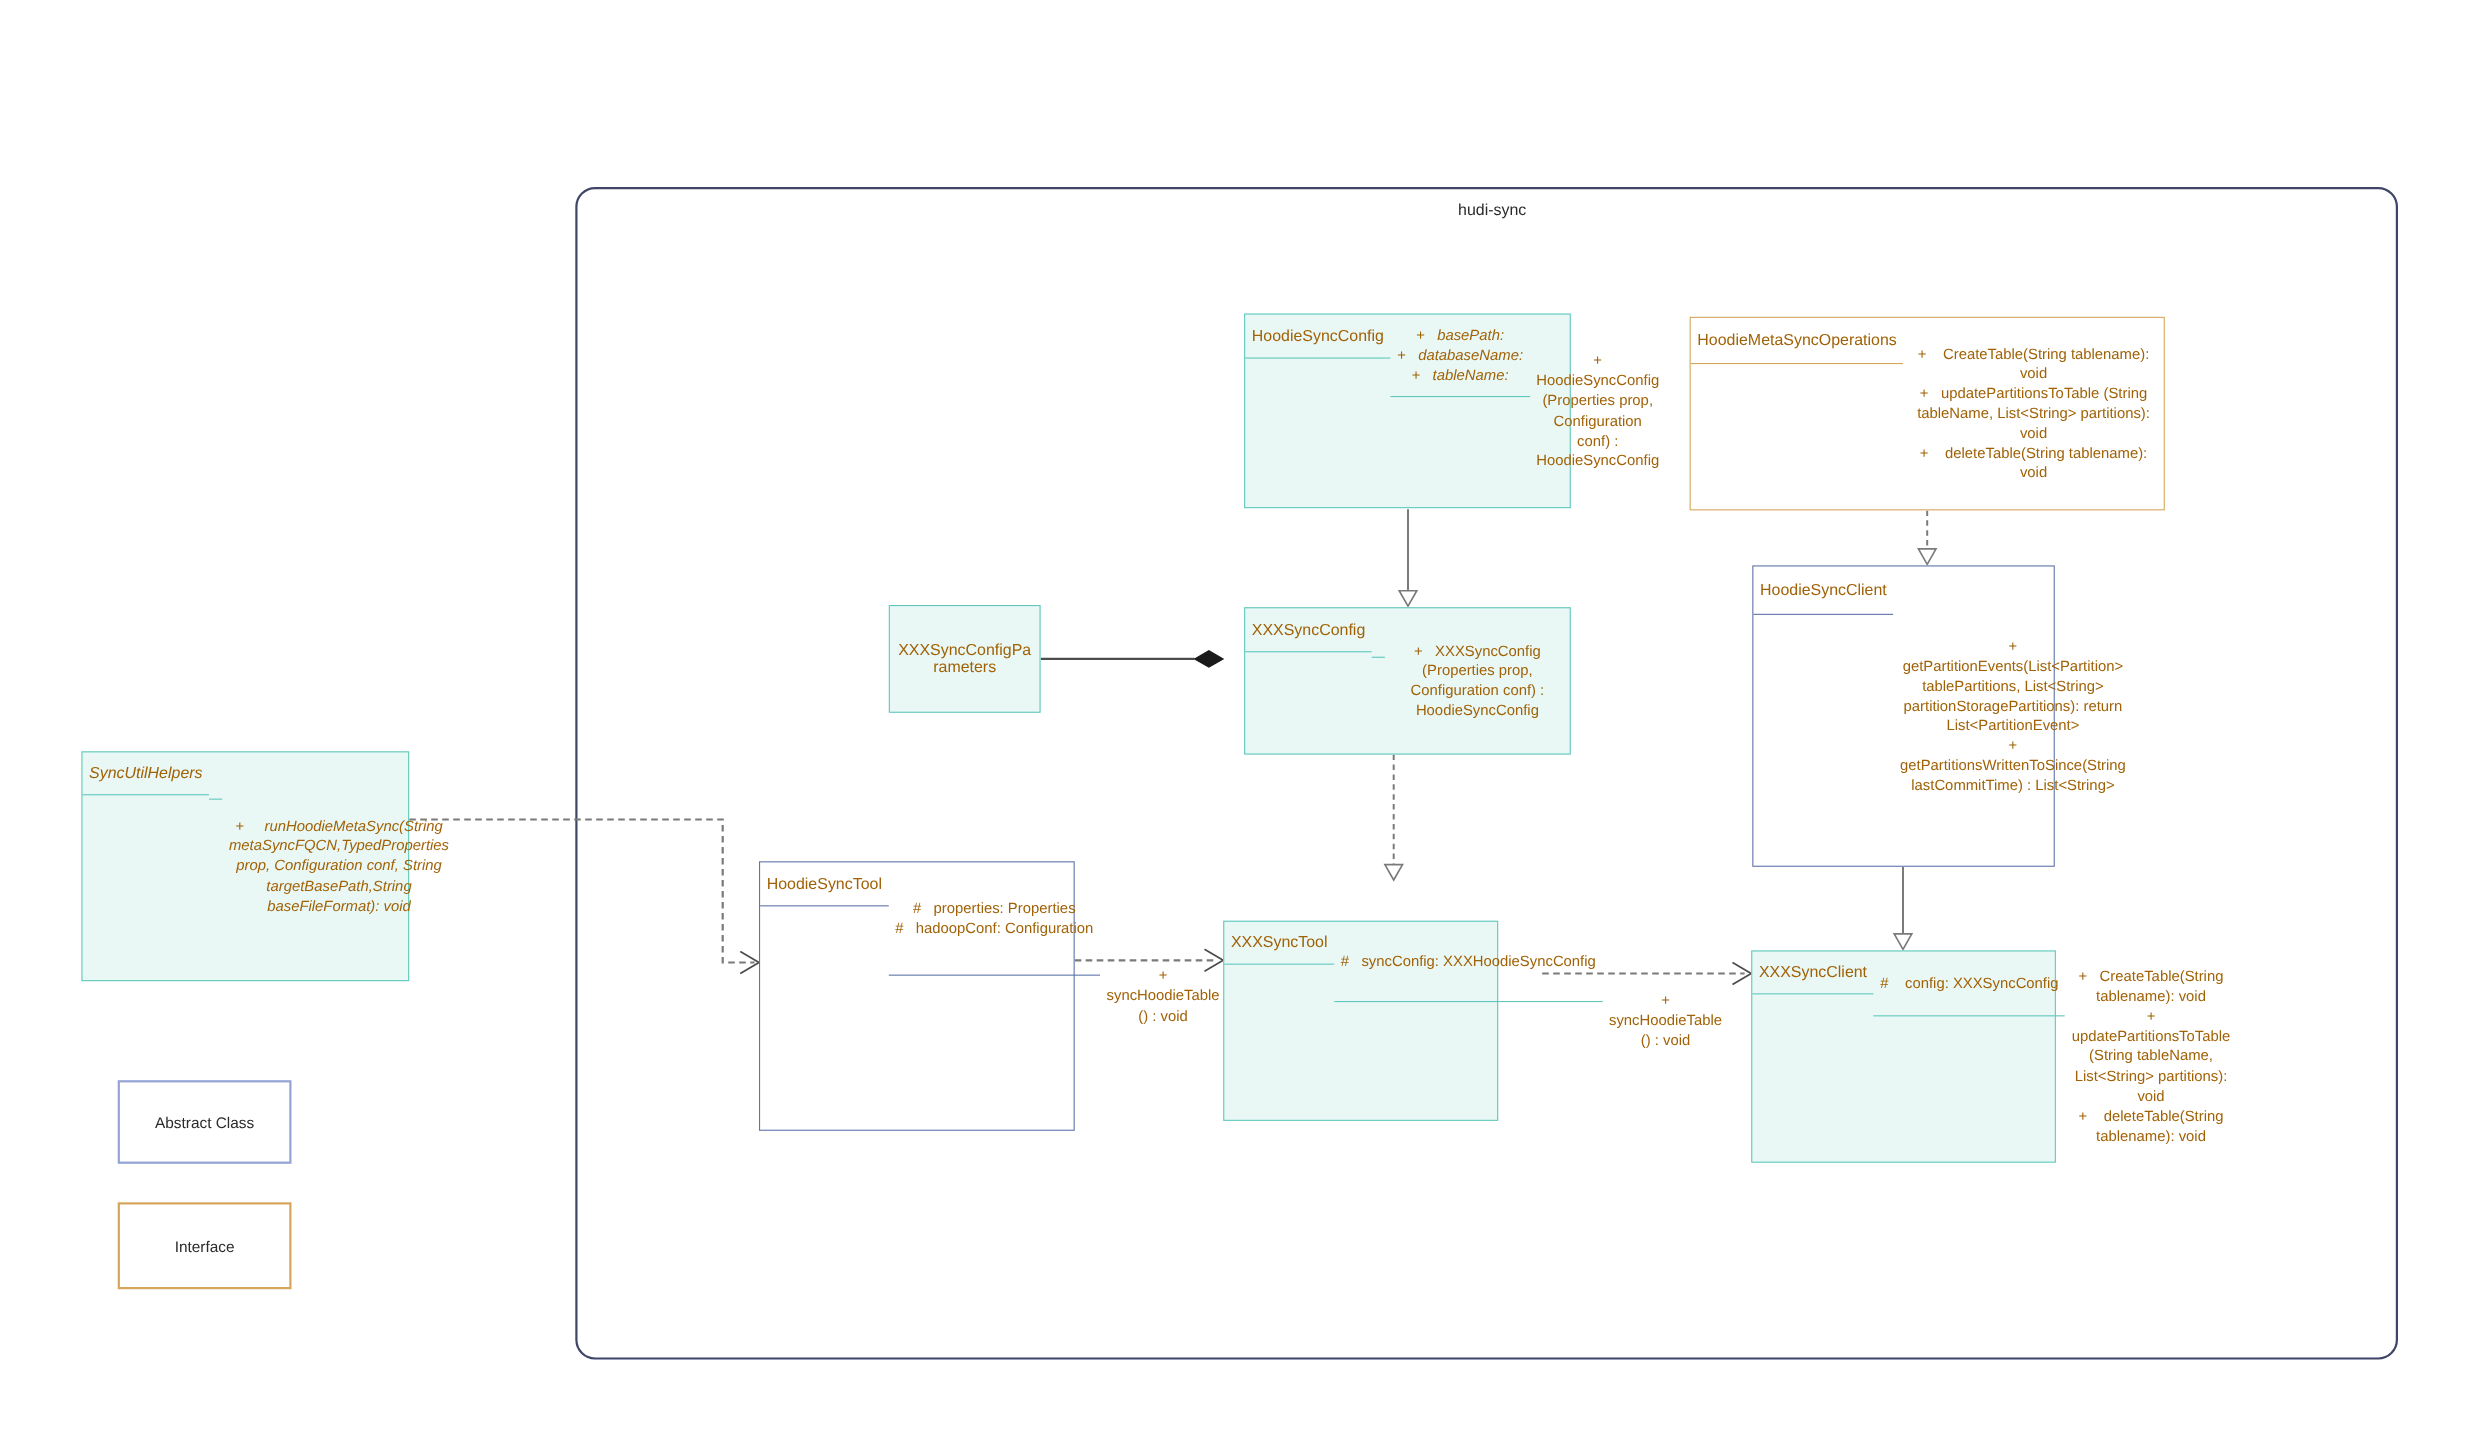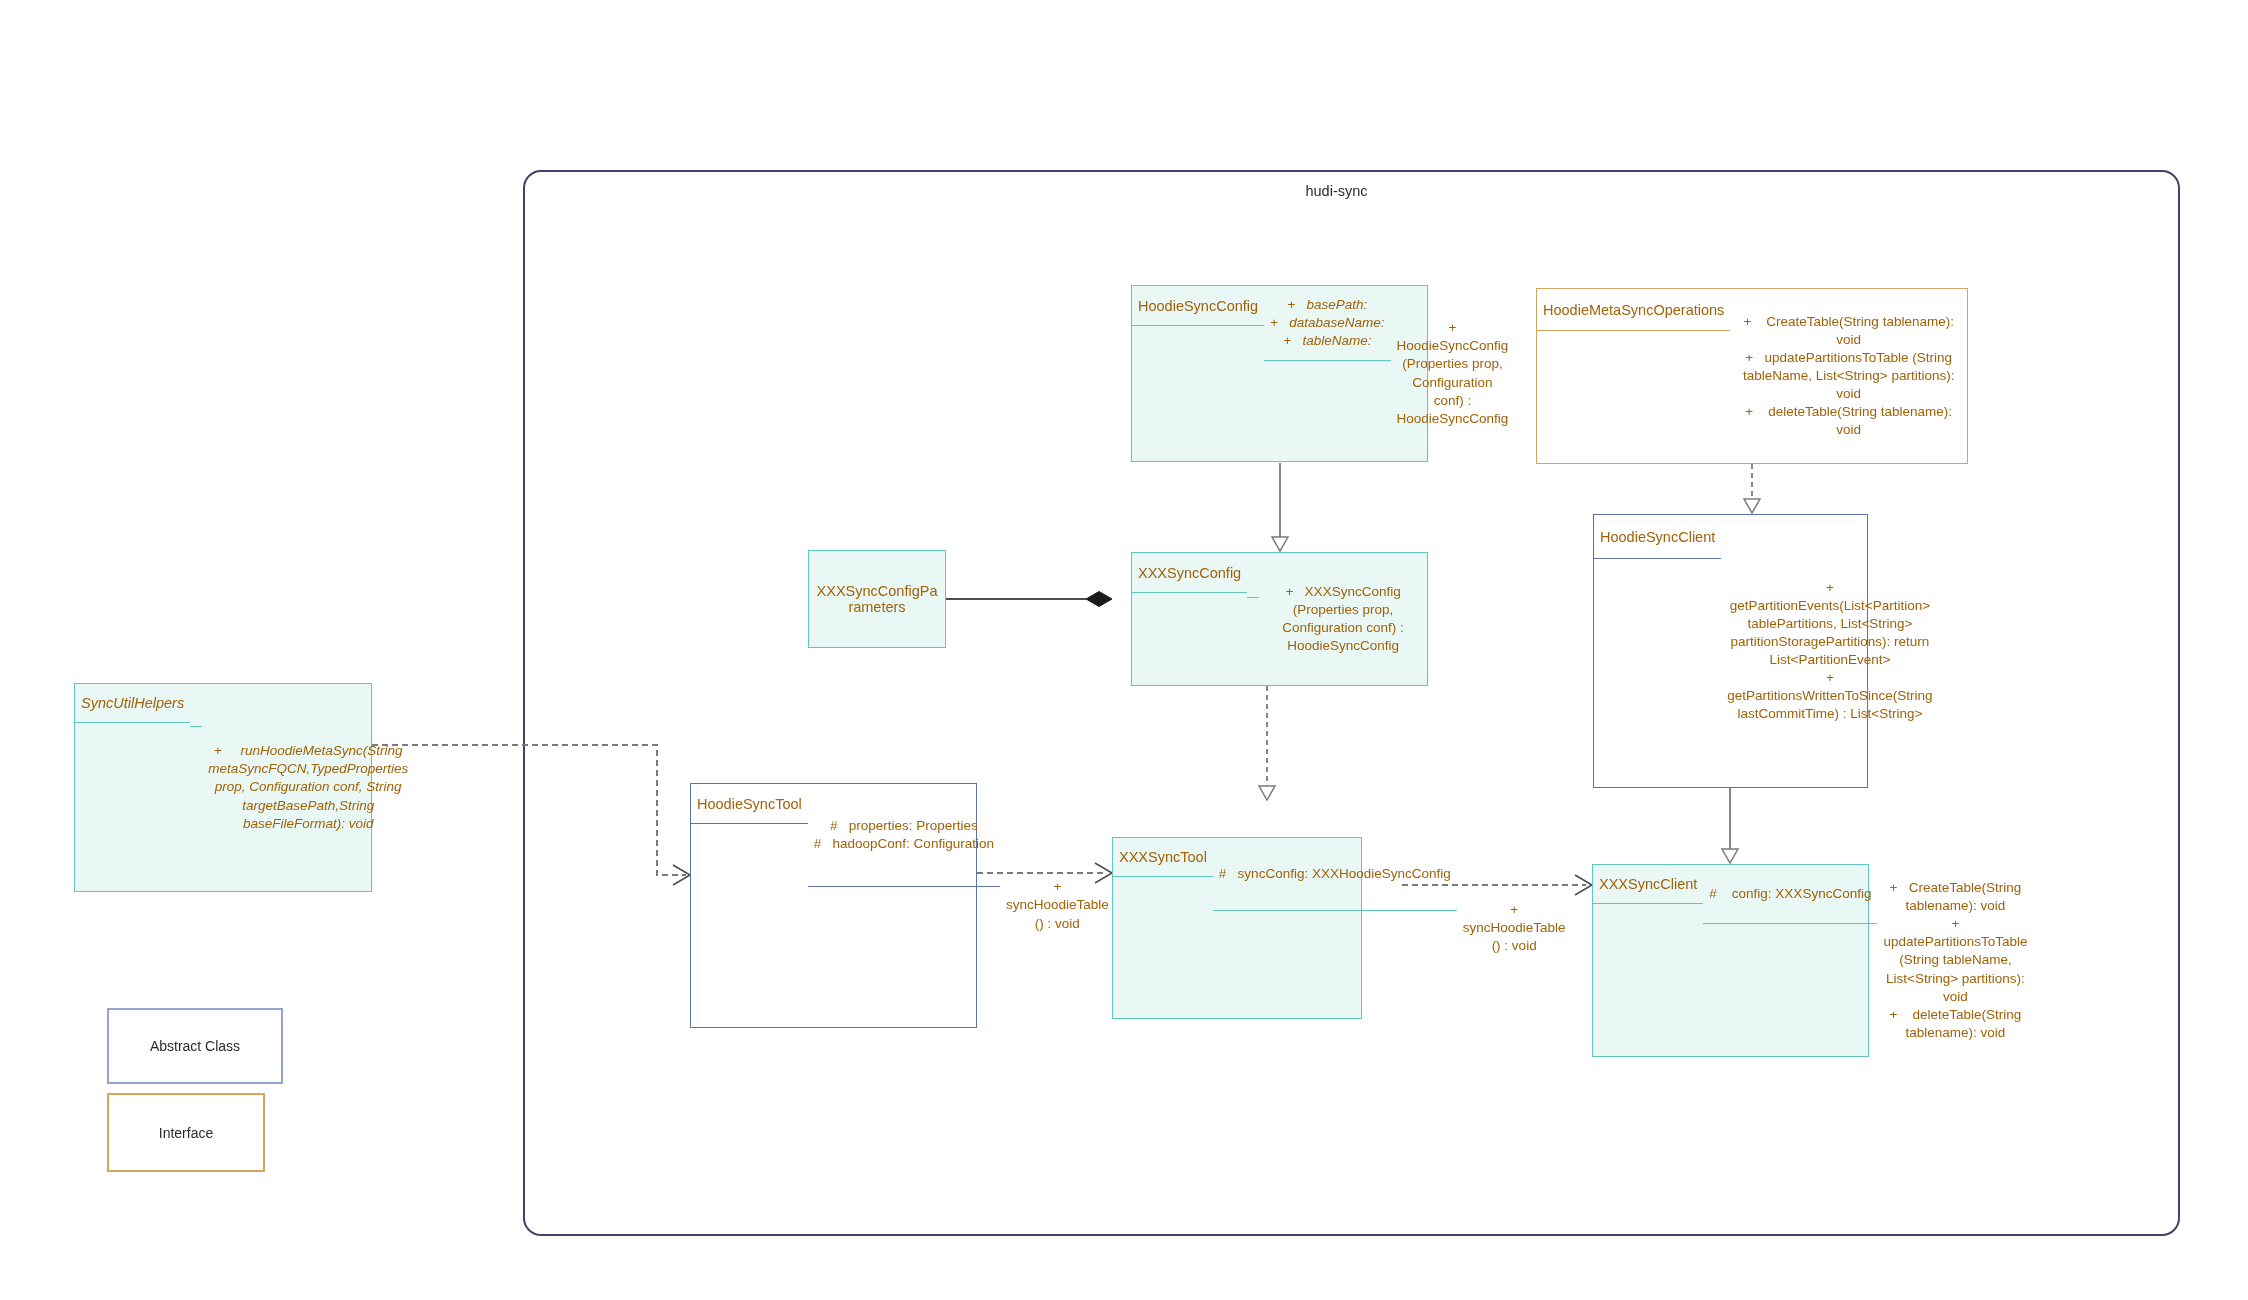--- a/index.html
+++ b/index.html
@@ -69,21 +69,21 @@
   .legend-class { border: 2px solid #7fd4c8; background: #e3f7f2; }
 
   svg.connectors { position: absolute; left: 0; top: 0; pointer-events: none; }
 </style>
 </head>
 <body>
 
 <div class="stage">
 
   <div class="frame" style="left:523px; top:170px; width:1653px; height:1062px;"></div>
-  <div class="frame-label" style="left:510px; top:183px; width:1653px;">hudi-sync</div>
+  <div class="frame-label" style="left:530px; top:183px; width:1653px;">hudi-sync</div>
 
   <svg class="connectors" width="2248" height="1300" viewBox="0 0 2248 1300">
 
     <g>
       <line x1="1280" y1="463" x2="1280" y2="537" stroke="#7a7a7a" stroke-width="1.8"></line>
       <polygon points="1272,537 1288,537 1280,551" fill="#ffffff" stroke="#7a7a7a" stroke-width="1.5"></polygon>
     </g>
 
     <g>
       <line x1="946" y1="599" x2="1086" y2="599" stroke="#4d4d4d" stroke-width="2"></line>
@@ -196,16 +196,16 @@
     <div class="compartment sep" style="height:59px;">
       <div class="uml-line">#    config: XXXSyncConfig</div>
     </div>
     <div class="compartment" style="flex:1 1 auto;">
       <div class="uml-line">+   CreateTable(String tablename): void</div>
       <div class="uml-line">+   updatePartitionsToTable (String tableName, List&lt;String&gt; partitions): void</div>
       <div class="uml-line">+    deleteTable(String tablename): void</div>
     </div>
   </div>
 
-  <div class="legend-box legend-abstract" style="left:107px; top:1008px; width:176px; height:76px;">Abstract Class</div>
+  <div class="legend-box legend-abstract" style="left:107px; top:982px; width:158px; height:76px;">Abstract Class</div>
   <div class="legend-box legend-interface" style="left:107px; top:1093px; width:158px; height:79px;">Interface</div>
 
 </div>
 
 </body></html>

